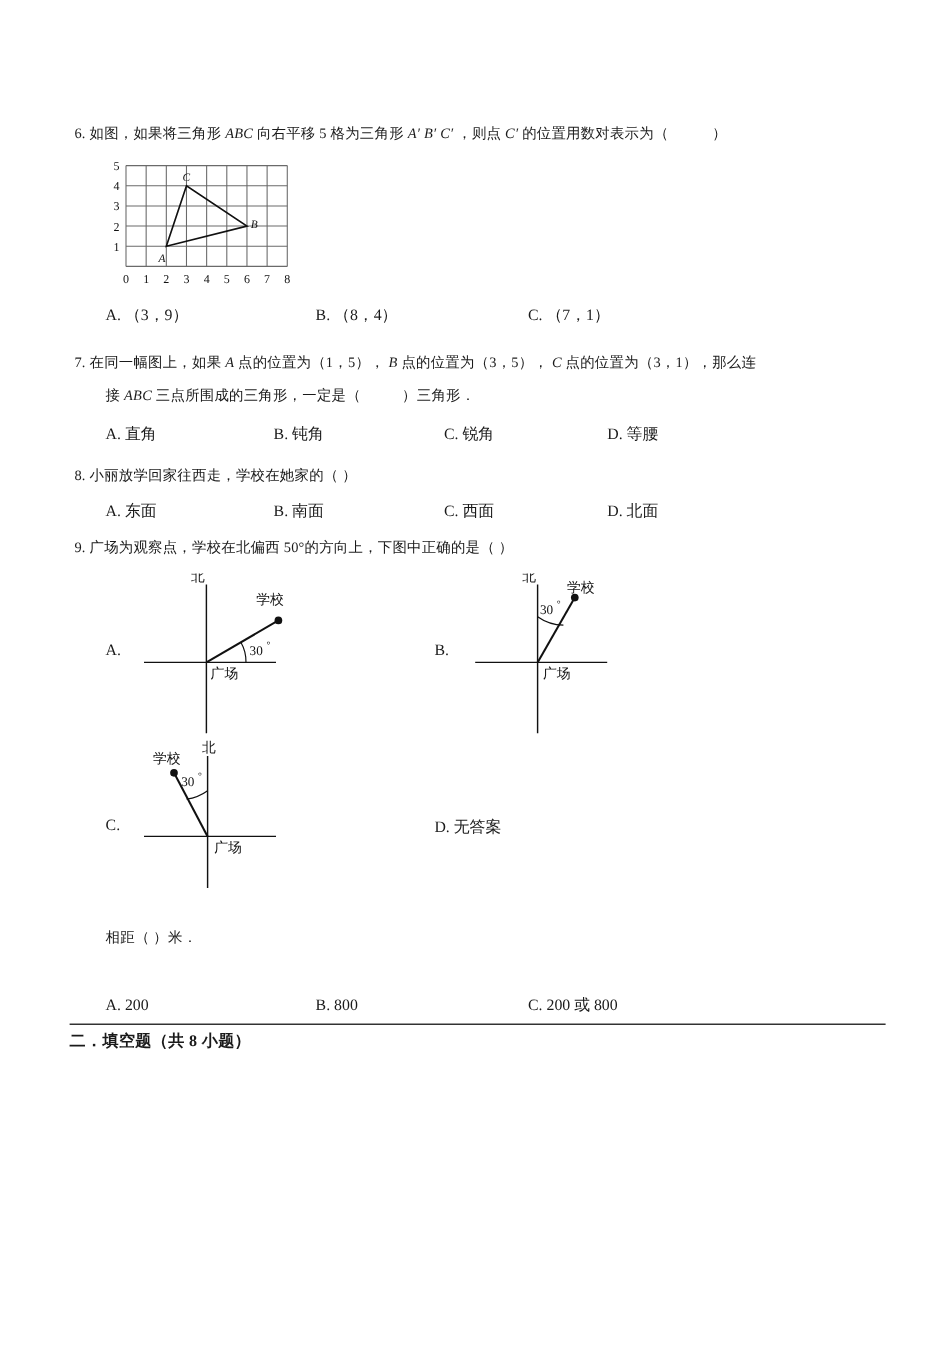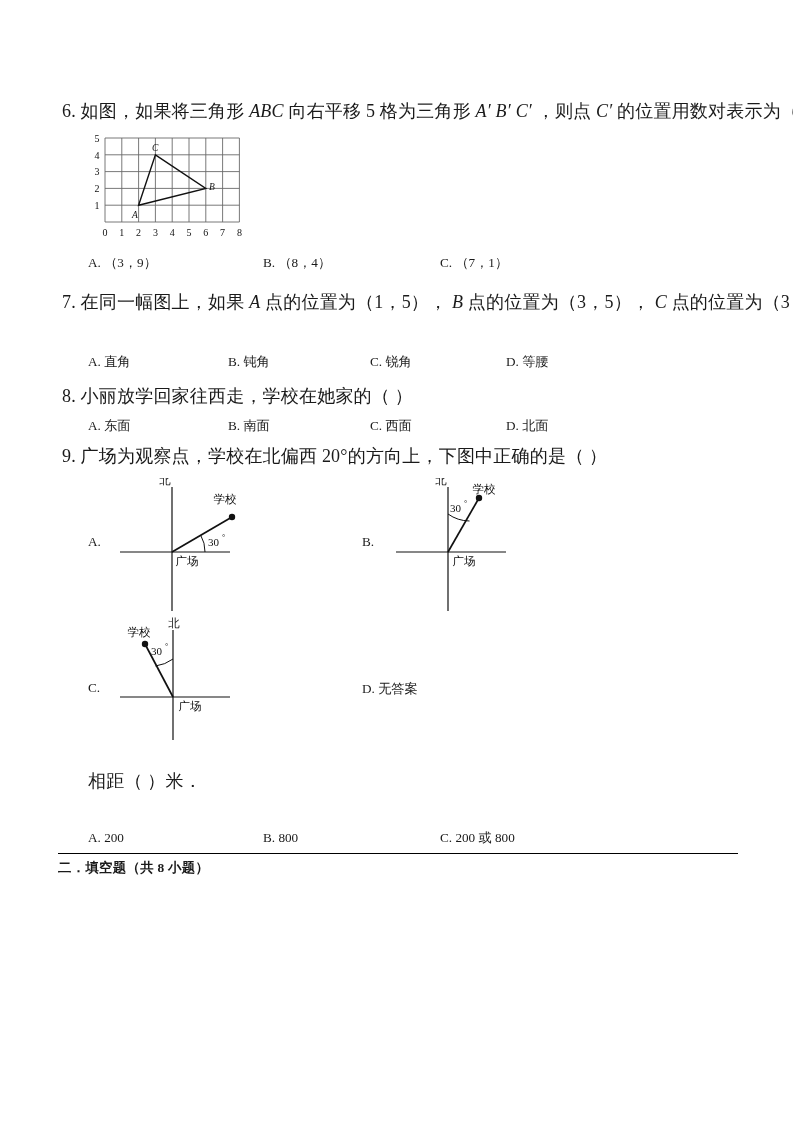--- a/index.html
+++ b/index.html
@@ -20,21 +20,21 @@
     left: 0; top: 0;
     width: 793px;
     height: 1122px;
   }
   .q-block {
     position: absolute;
     left: 62px;
     width: 678px;
   }
   .q-line {
-    font-size: 18px;
+    font-size: 12px;
     line-height: 22px;
     letter-spacing: 0.2px;
     white-space: nowrap;
   }
   .q-num {
     display: inline-block;
   }
   .indent {
     padding-left: 26px;
   }
@@ -181,20 +181,27 @@
     <div class="q-line">
       <span class="q-num">7.</span>
       <span>在同一幅图上，如果</span>
       <span class="ital">A</span>
       <span>点的位置为（1，5），</span>
       <span class="ital">B</span>
       <span>点的位置为（3，5），</span>
       <span class="ital">C</span>
       <span>点的位置为（3，1），那么连</span>
     </div>
+    <div class="q-line indent" style="margin-top:5px;">
+      <span>接</span>
+      <span class="ital">ABC</span>
+      <span>三点所围成的三角形，一定是（</span>
+      <span style="display:inline-block;width:28px;"></span>
+      <span>）三角形．</span>
+    </div>
   </div>
 
   <div class="opts" style="top:351px;">
     <div class="opt" style="left:0px;text-align:right;">
       <span>A.</span>
       <span>直角</span>
     </div>
     <div class="opt" style="left:140px;">
       <span>B.</span>
       <span>钝角</span>
@@ -231,21 +238,21 @@
     </div>
     <div class="opt" style="left:418px;">
       <span>D.</span>
       <span>北面</span>
     </div>
   </div>
 
   <div class="q-block" style="top:445px;">
     <div class="q-line">
       <span class="q-num">9.</span>
-      <span>广场为观察点，学校在北偏西 20°的方向上，下图中正确的是（    ）</span>
+      <span>广场为观察点，学校在北偏西 50°的方向上，下图中正确的是（    ）</span>
     </div>
   </div>
 
   <div class="opt-letter" style="left:88px; top:534px;">
     <span>A.</span>
   </div>
 
   <div class="compass" style="left:112px; top:478px;">
     <svg width="140" height="136" viewBox="0 0 140 136">
 

